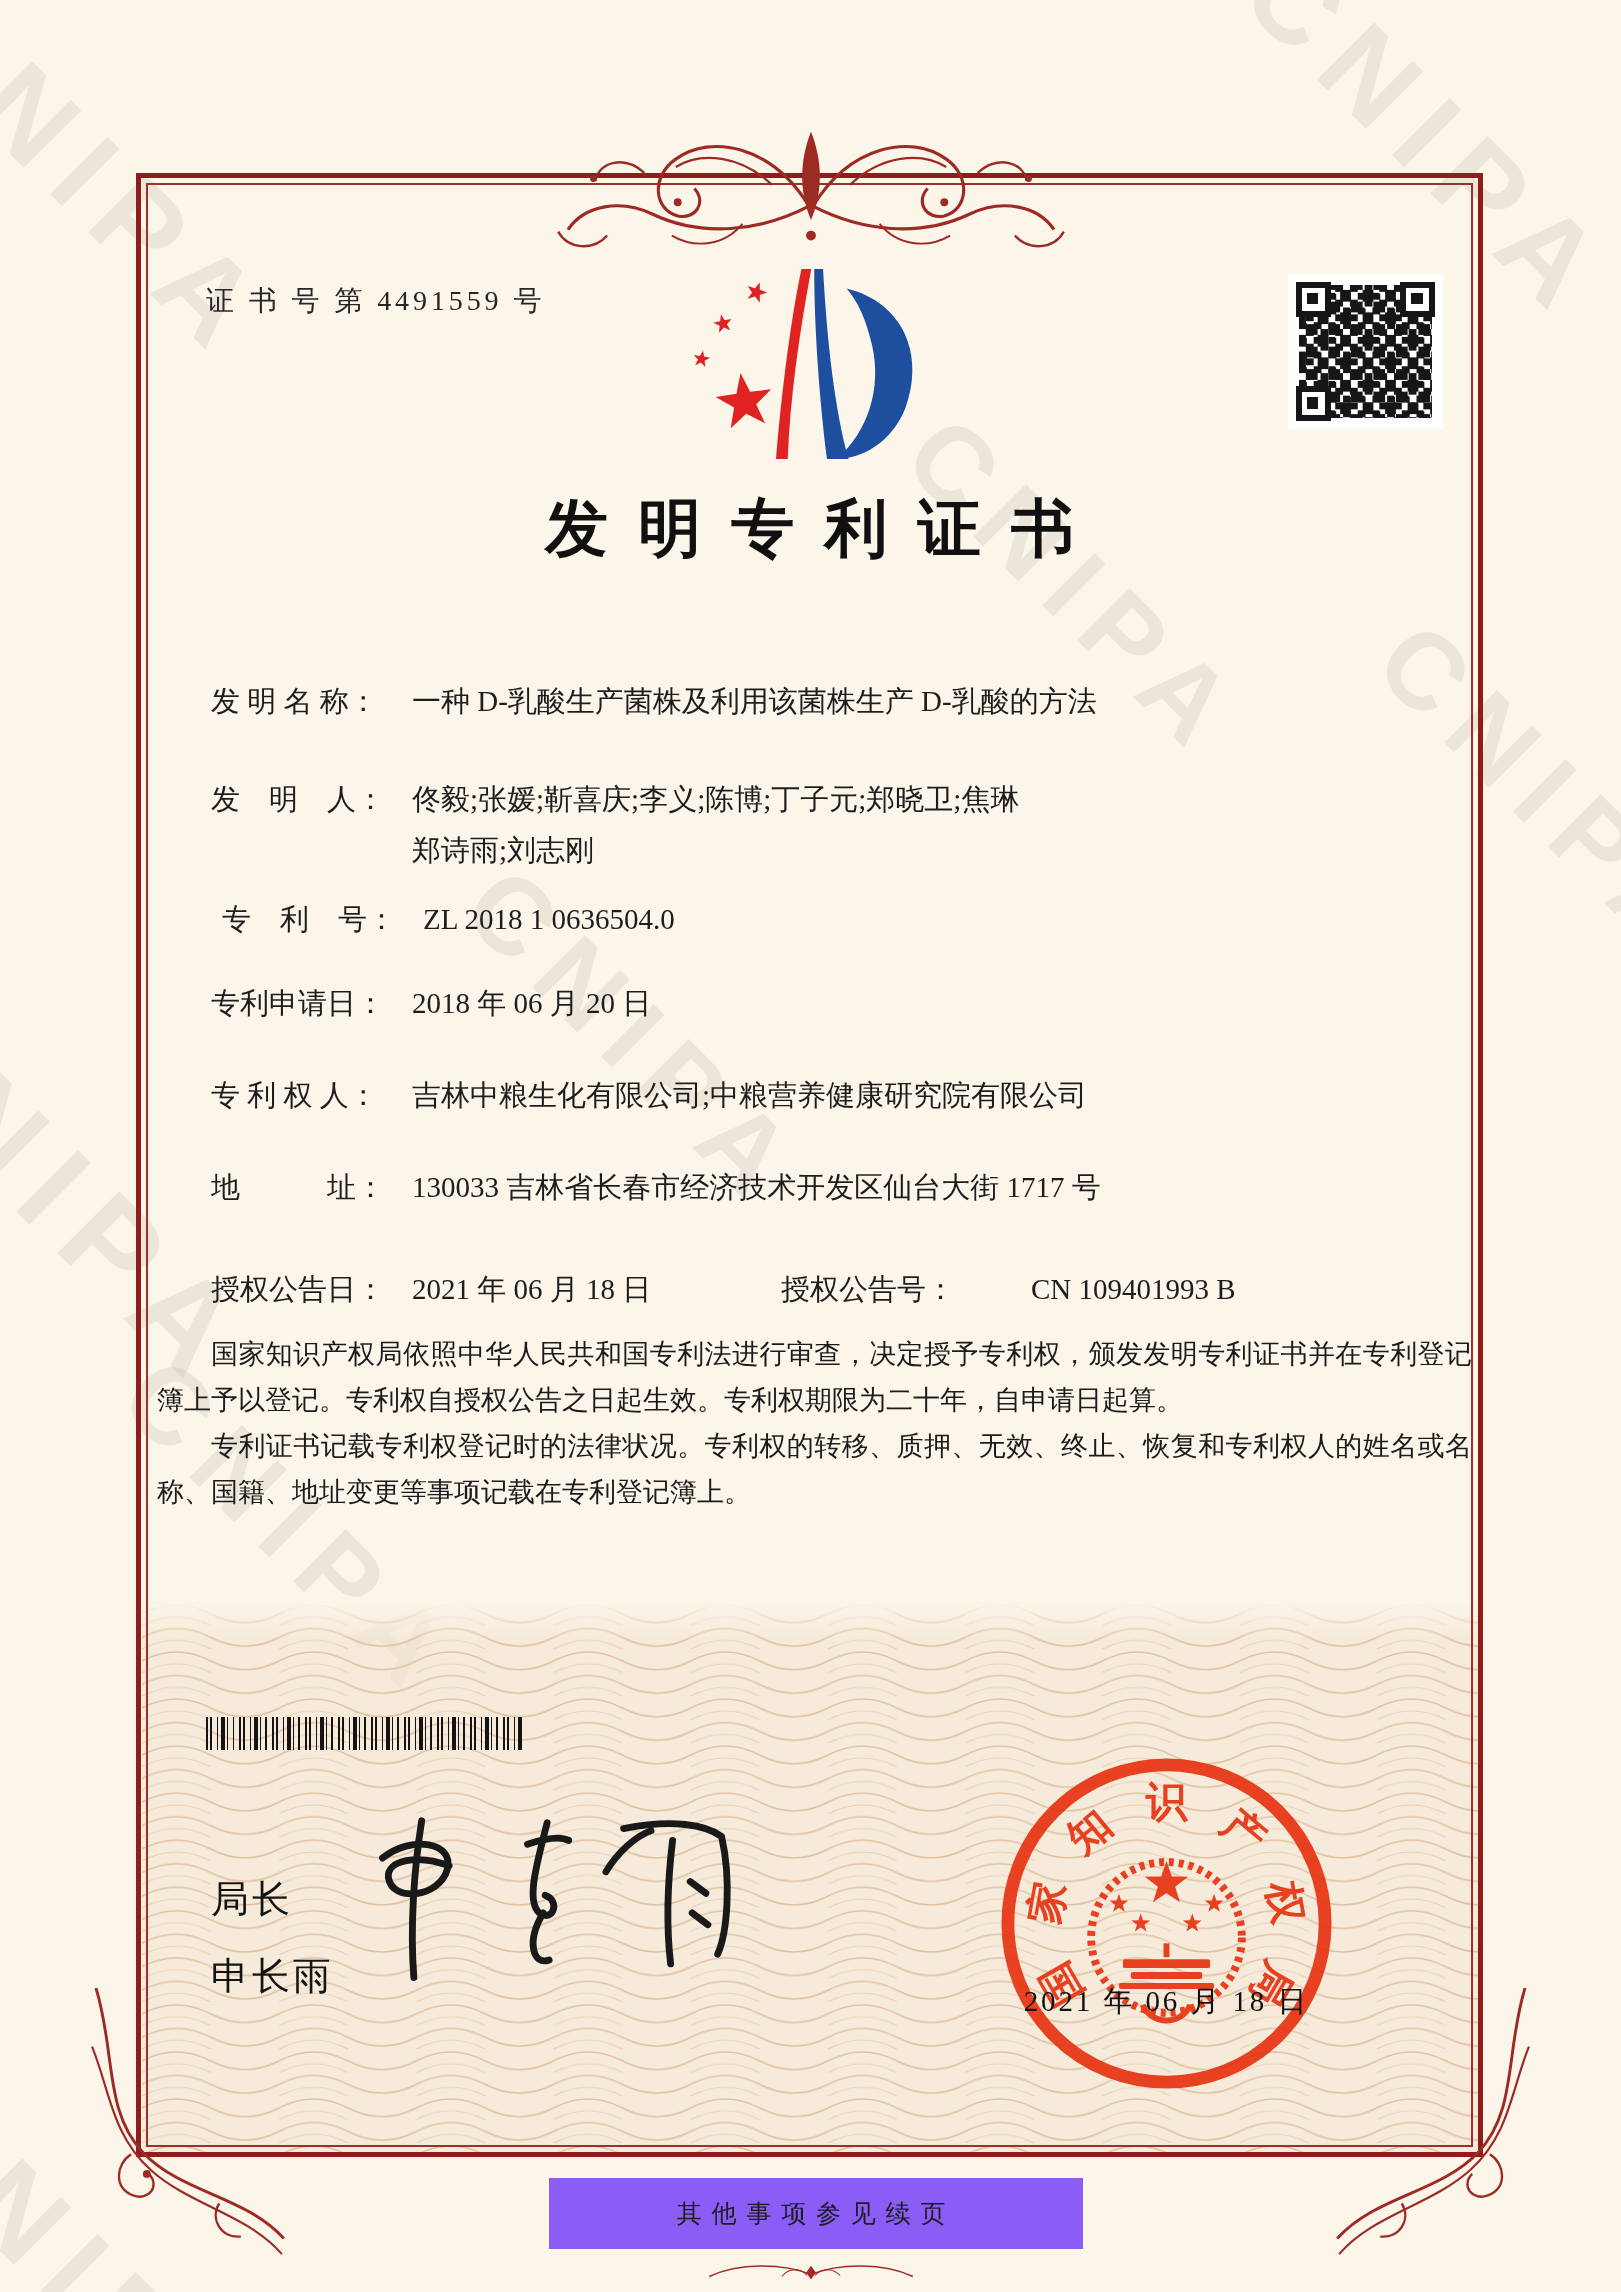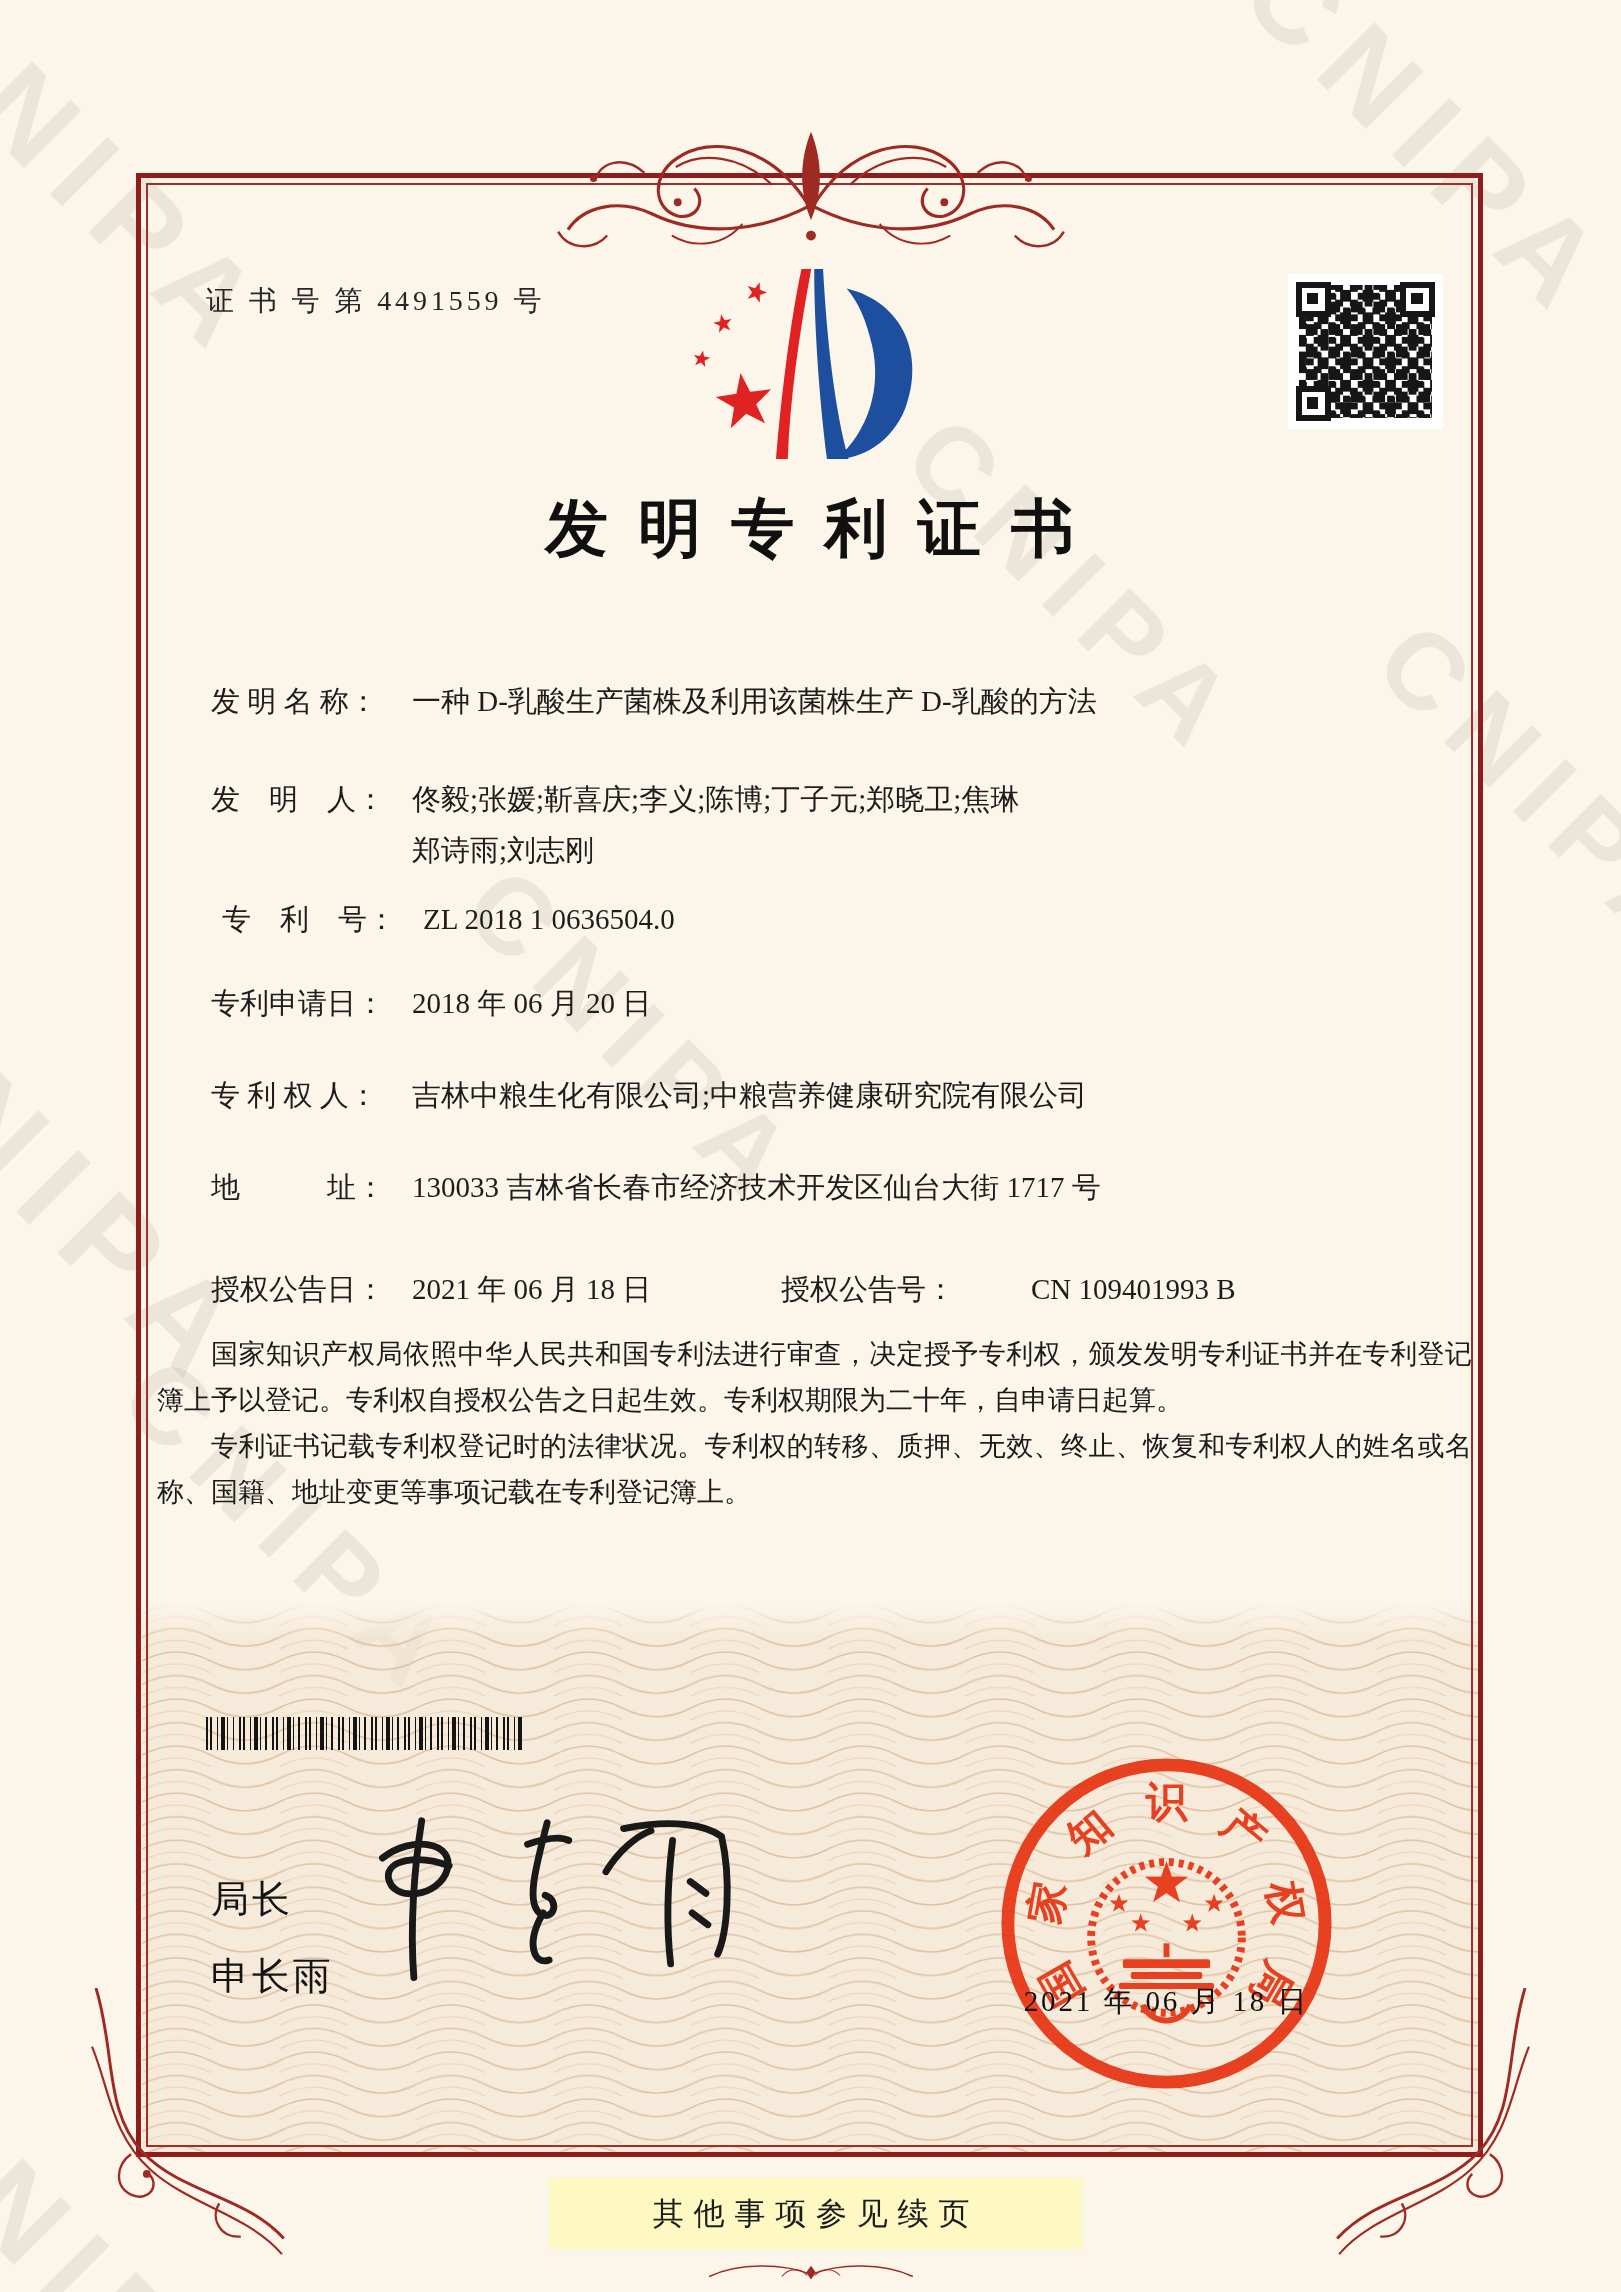--- a/index.html
+++ b/index.html
@@ -79,22 +79,22 @@
   .seal-date{
     position:absolute; left:1000px; top:1982px; width:333px; text-align:center;
     font-size:29px; letter-spacing:2.9px; color:#111; z-index:6; white-space:pre;
   }
   .page-no{
     position:absolute; left:136px; top:2096px; width:1215px; text-align:center;
     font-size:25.5px; letter-spacing:2.9px; color:#222; z-index:5; white-space:pre;
   }
   .note-box{
     position:absolute; left:549px; top:2178px; width:534px; height:71px;
-    background:#fef9c3; z-index:4; display:flex; align-items:center; justify-content:center;
-    font-size:31px; letter-spacing:9.8px; color:#1c1c1c; white-space:pre;
+    background:#8b5cf6; z-index:4; display:flex; align-items:center; justify-content:center;
+    font-size:25px; letter-spacing:9.8px; color:#1c1c1c; white-space:pre;
   }
 </style>
 </head>
 <body>
 
 <div class="page">
 
   <div class="wm" style="left:-29px; top:-39px; font-size:118px;">CNIPA</div>
   <div class="wm" style="left:1313px; top:-78px; font-size:118px;">CNIPA</div>
   <div class="wm" style="left:970px; top:392px; font-size:108px;">CNIPA</div>

